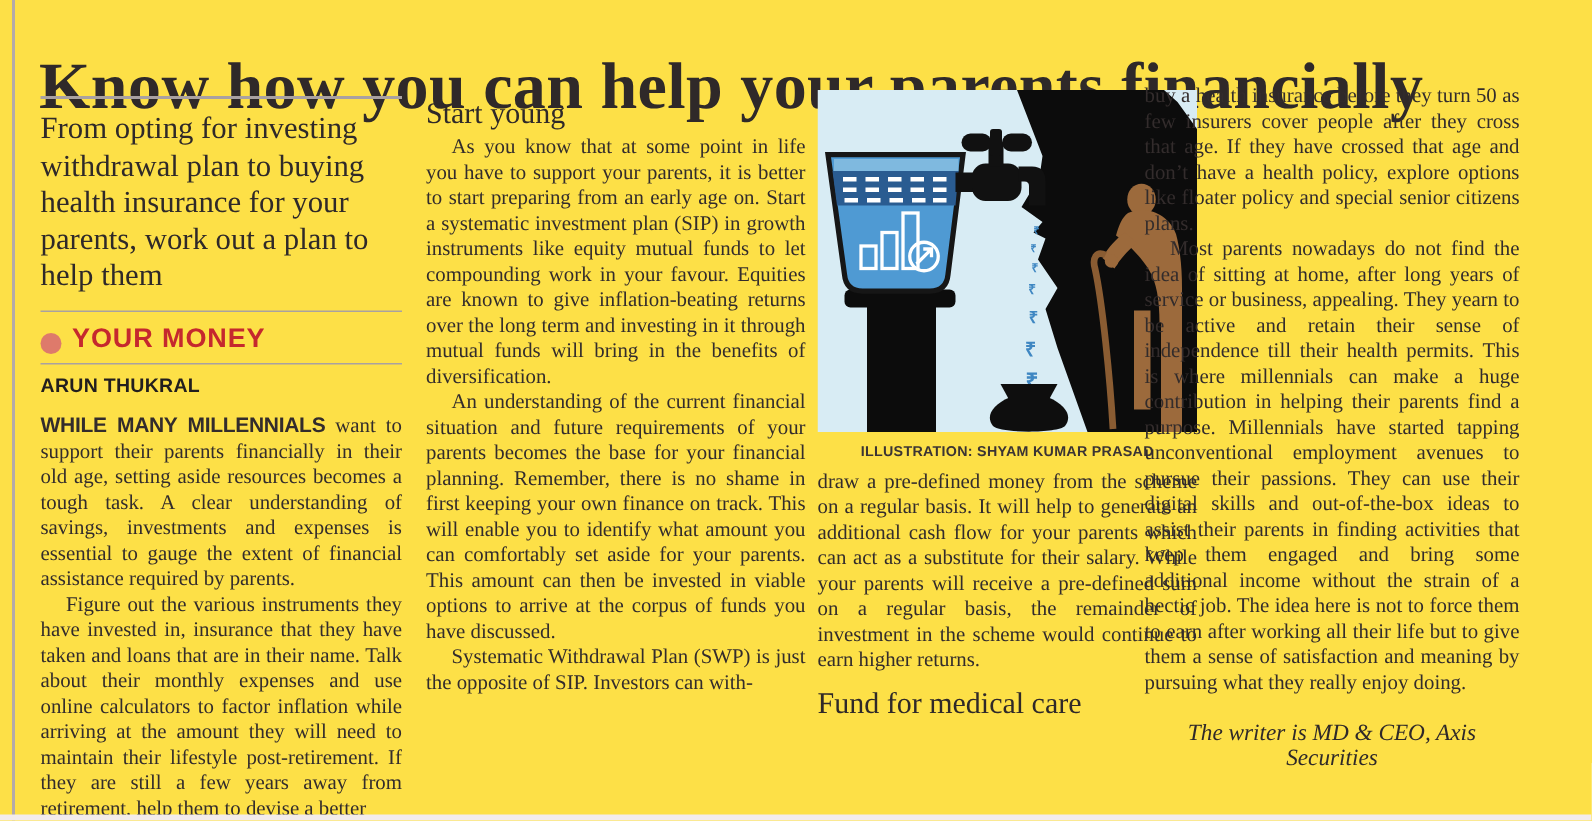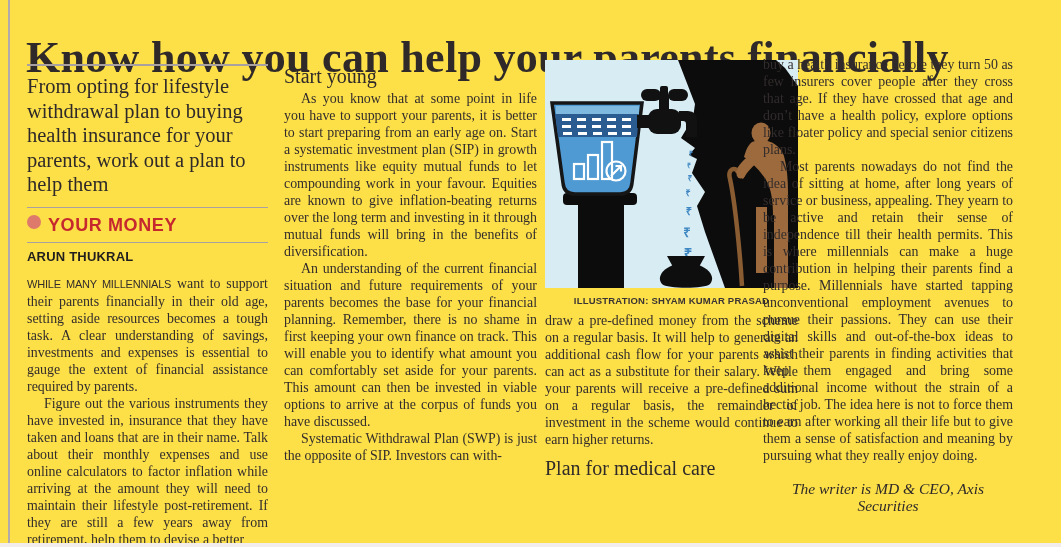--- a/index.html
+++ b/index.html
@@ -27,21 +27,21 @@
   #col4{left:763px;top:56px;width:250px;}
 
   .hrule{border:none;border-top:2px solid #a9a1a1;margin:0;}
   .hrule.thin{border-top:1px solid #a9a1a1;}
 
   .standfirst{
     font-size:20.5px;line-height:24.5px;
     margin:8px 0 10px 0;color:#2f2929;
   }
   .kicker{
-    display:flex;align-items:flex-start;gap:7px;
+    display:flex;align-items:flex-end;gap:7px;
     padding:7px 0 6px 0;
   }
   .kicker-dot{
     width:14px;height:14px;border-radius:50%;
     background:#de7a6b;flex:0 0 auto;
   }
   .kicker-label{
     font-family:"Liberation Sans", sans-serif;
     font-weight:bold;font-size:18px;letter-spacing:.6px;
     color:#c5282e;
@@ -49,21 +49,21 @@
   .author{
     font-family:"Liberation Sans", sans-serif;
     font-weight:bold;font-size:13px;letter-spacing:.2px;
     color:#221e1e;padding:6px 0 2px 0;
   }
   .body-text{font-size:13.9px;line-height:17px;text-align:justify;}
   .body-text p{margin:0;}
   .body-text p.indent{text-indent:17px;}
   .lead-in{
     font-family:"Liberation Sans", sans-serif;
-    font-weight:normal;font-size:11px;letter-spacing:-.2px;
+    font-weight:bold;font-size:14px;letter-spacing:-.2px;
   }
   .sect-heading{
     font-size:20px;font-weight:normal;line-height:22px;
     margin:9px 0 3px 0;color:#2f2929;
   }
   .first-para-gap{margin-top:9px;}
   .illo-wrap{width:253px;}
   .illo-credit{
     font-family:"Liberation Sans", sans-serif;
     font-weight:bold;font-size:9.5px;letter-spacing:.2px;
@@ -85,21 +85,21 @@
 </head>
 <body>
 
 <div class="page">
   <div class="left-vrule"></div>
 
   <h1 class="headline">Know how you can help your parents financially</h1>
 
   <div class="col" id="col1">
     <hr class="hrule">
-    <div class="standfirst">From opting for lifestyle withdrawal plan to buying health insurance for your parents, work out a plan to help them</div>
+    <div class="standfirst">From opting for investing withdrawal plan to buying health insurance for your parents, work out a plan to help them</div>
     <hr class="hrule thin">
     <div class="kicker">
       <span class="kicker-dot"></span>
       <span class="kicker-label">YOUR MONEY</span>
     </div>
     <hr class="hrule thin">
     <div class="author">ARUN THUKRAL</div>
     <div class="body-text first-para-gap">
       <p><span class="lead-in">WHILE MANY MILLENNIALS</span><span> want to support their parents financially in their old age, setting aside resources becomes a tough task. A clear understanding of savings, investments and expenses is essential to gauge the extent of financial assistance required by parents.</span></p>
       <p class="indent">Figure out the various instruments they have invested in, insurance that they have taken and loans that are in their name. Talk about their monthly expenses and use online calculators to factor inflation while arriving at the amount they will need to maintain their lifestyle post-retirement. If they are still a few years away from retirement, help them to devise a better</p>
@@ -190,21 +190,21 @@
 
         <g fill="#0e0e0e">
           <path d="M122,196 L160,196 L154,207 L128,207 Z"></path>
           <path d="M128,205 C116,210 112,218 117,224 C122,229 160,229 165,224 C170,218 166,210 154,205 Z"></path>
         </g>
       </svg>
       <div class="illo-credit">ILLUSTRATION: SHYAM KUMAR PRASAD</div>
     </div>
     <div class="body-text">
       <p>draw a pre-defined money from the scheme on a regular basis. It will help to generate an additional cash flow for your parents which can act as a substitute for their salary. While your parents will receive a pre-defined sum on a regular basis, the remainder of investment in the scheme would continue to earn higher returns.</p>
-      <h3 class="sect-heading">Plan for medical care</h3>
+      <h3 class="sect-heading">Fund for medical care</h3>
     </div>
   </div>
 
   <div class="col" id="col4">
     <div class="body-text">
       <p>buy a health insurance before they turn 50 as few insurers cover people after they cross that age. If they have crossed that age and don’t have a health policy, explore options like floater policy and special senior citizens plans.</p>
       <p class="indent">Most parents nowadays do not find the idea of sitting at home, after long years of service or business, appealing. They yearn to be active and retain their sense of independence till their health permits. This is where millennials can make a huge contribution in helping their parents find a purpose. Millennials have started tapping unconventional employment avenues to pursue their passions. They can use their digital skills and out-of-the-box ideas to assist their parents in finding activities that keep them engaged and bring some additional income without the strain of a hectic job. The idea here is not to force them to earn after working all their life but to give them a sense of satisfaction and meaning by pursuing what they really enjoy doing.</p>
       <div class="byline-footer">The writer is MD &amp; CEO, Axis Securities</div>
     </div>
   </div>

